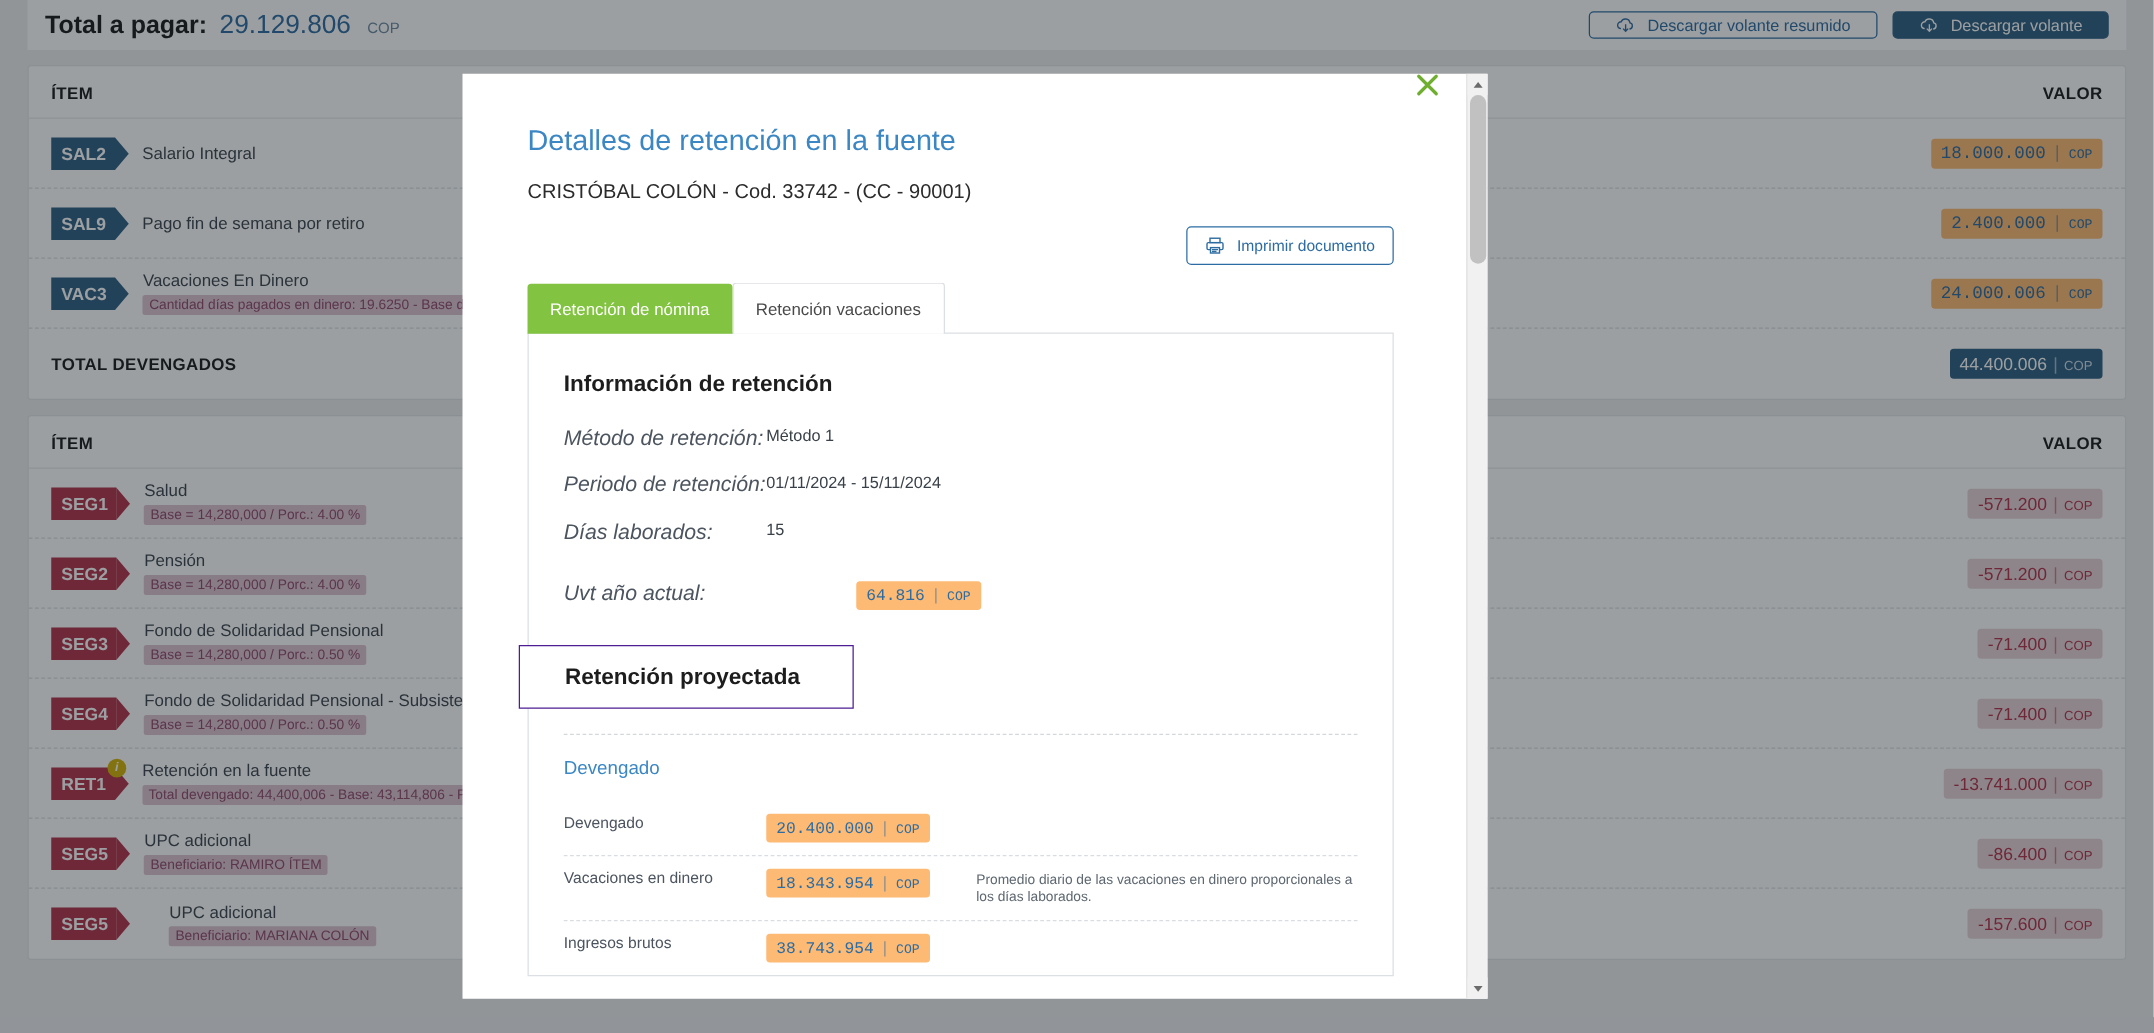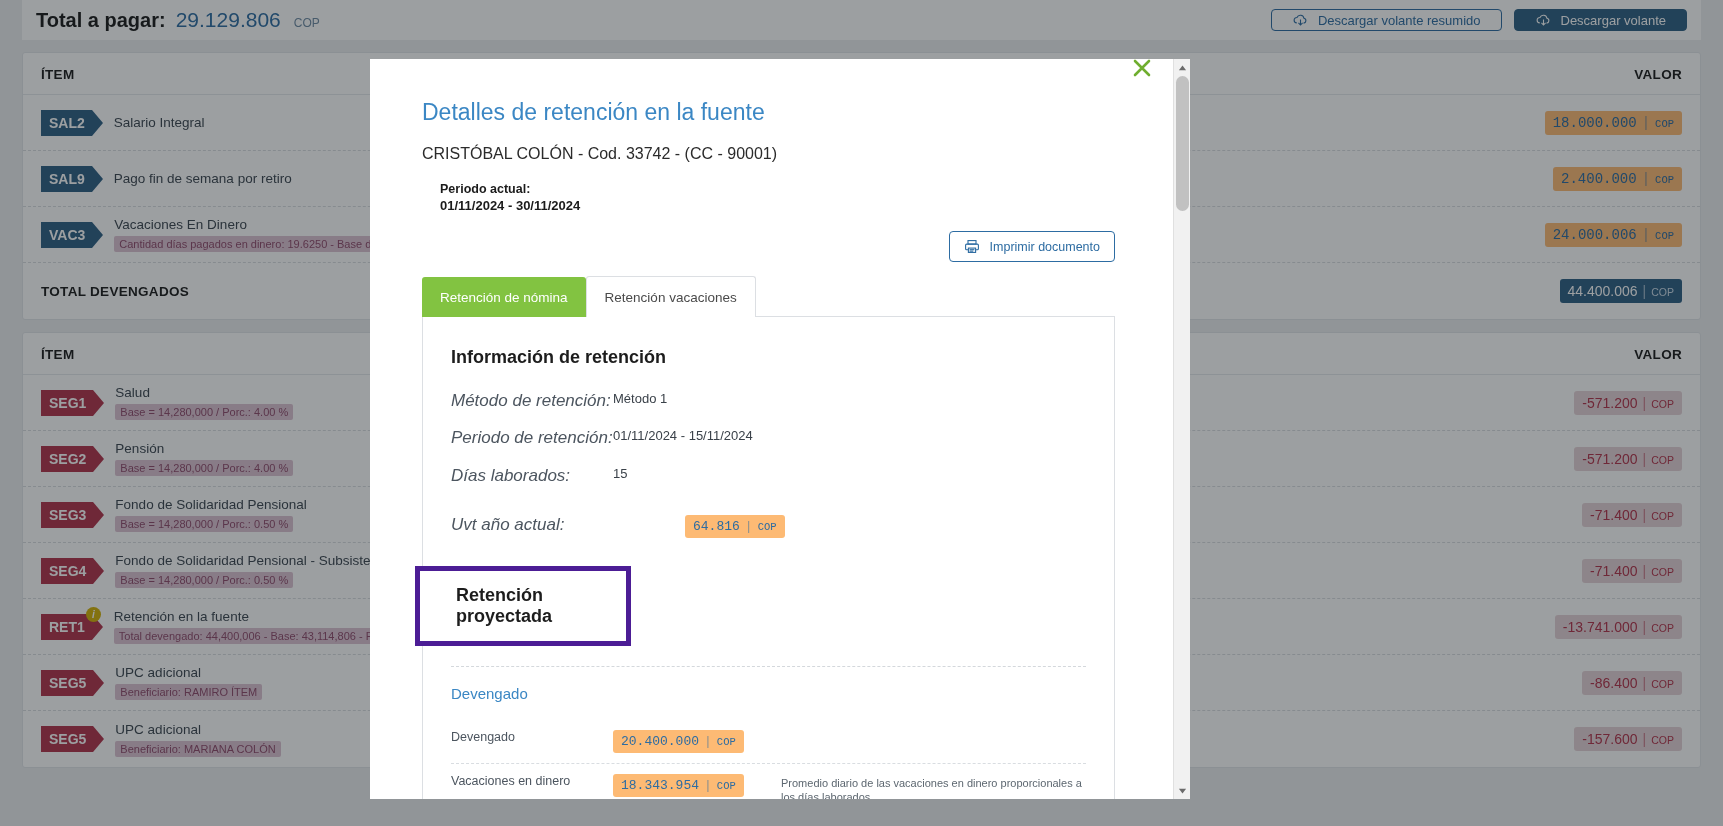--- a/index.html
+++ b/index.html
@@ -65,21 +65,21 @@
     border-bottom: 1px solid #e6e9ec;
   }
   .card-head .right { margin-left: auto; }
 
   .row {
     display: flex; align-items: center;
     min-height: 56px;
     padding: 6px 18px;
     border-bottom: 1px dashed #d9dde1;
   }
-  .row:last-child { border-bottom: none; }
+  .row:last-child { border-bottom: none; gap: 20px; }
   .row.total { border-bottom: none; }
 
   .tag {
     position: relative;
     display: inline-flex; align-items: center; justify-content: center;
     height: 26px; min-width: 48px;
     padding: 0 7px 0 8px;
     color: #fff; font-size: 14px; font-weight: bold;
     flex: 0 0 auto;
     margin-right: 22px;
@@ -199,22 +199,22 @@
   .kv-key {
     width: 162px; flex: 0 0 162px;
     font-size: 17px; color: #4c555f; line-height: 1.25; font-style: italic;
   }
   .kv-val { font-size: 13px; color: #3a4149; padding-top: 1px; }
 
   .boxwrap {
     position: relative;
     margin: 28px 0 0 -36px;
     padding: 14px 16px 14px 36px;
-    width: 216px;
-    border: 5px solid #4c1d95;
+    width: 268px;
+    border: 1px solid #4c1d95;
     background: #fff;
   }
 
   .divider-dashed { border-top: 1px dashed #d4d8dc; margin: 20px 28px 0 0; }
 
   .sub-head { font-size: 15px; color: #3b87c4; margin: 18px 0 18px 0; }
 
   .drow {
     display: flex; align-items: flex-start;
     padding: 10px 0 10px 0;
@@ -495,24 +495,20 @@
         <path d="M4 4 L18 18 M18 4 L4 18" stroke="#6fae2f" stroke-width="2.6" stroke-linecap="round" fill="none"></path>
       </svg>
     </div>
 
     <div class="modal-scroll">
 
       <h2 class="modal-title">Detalles de retención en la fuente</h2>
 
       <div class="modal-subject">CRISTÓBAL COLÓN - Cod. 33742 - (CC - 90001)</div>
 
-      <div class="period-block">
-        <div class="period-label">Periodo actual:</div>
-        <div class="period-value">01/11/2024 - 30/11/2024</div>
-      </div>
 
       <div class="print-row">
         <button class="btn-print">
           <span class="ico">
             <svg viewBox="0 0 20 18" width="16" height="15" fill="none" stroke="#2d6ca2" stroke-width="1.4">
               <rect x="5" y="1.6" width="10" height="4.4"></rect>
               <rect x="2" y="6" width="16" height="7" rx="1.3"></rect>
               <rect x="5.5" y="11" width="9" height="5.4" fill="#fff"></rect>
               <line x1="7" y1="13" x2="13" y2="13"></line>
               <line x1="7" y1="14.8" x2="11.5" y2="14.8"></line>

